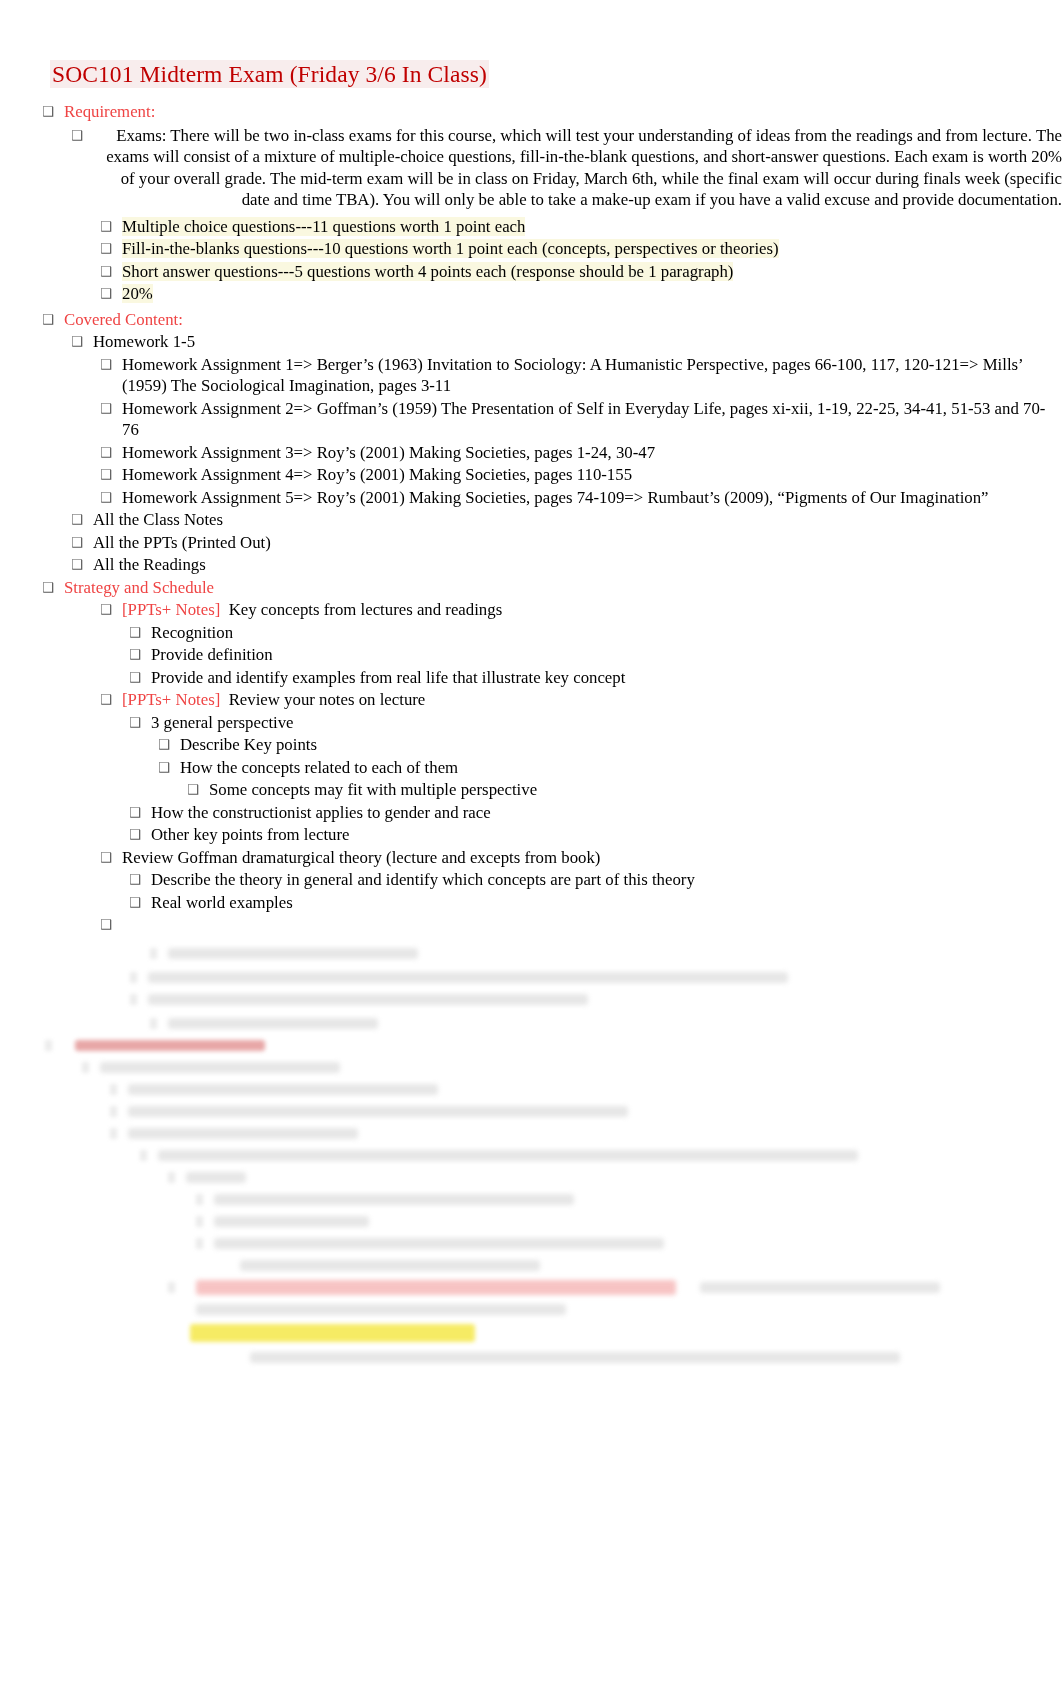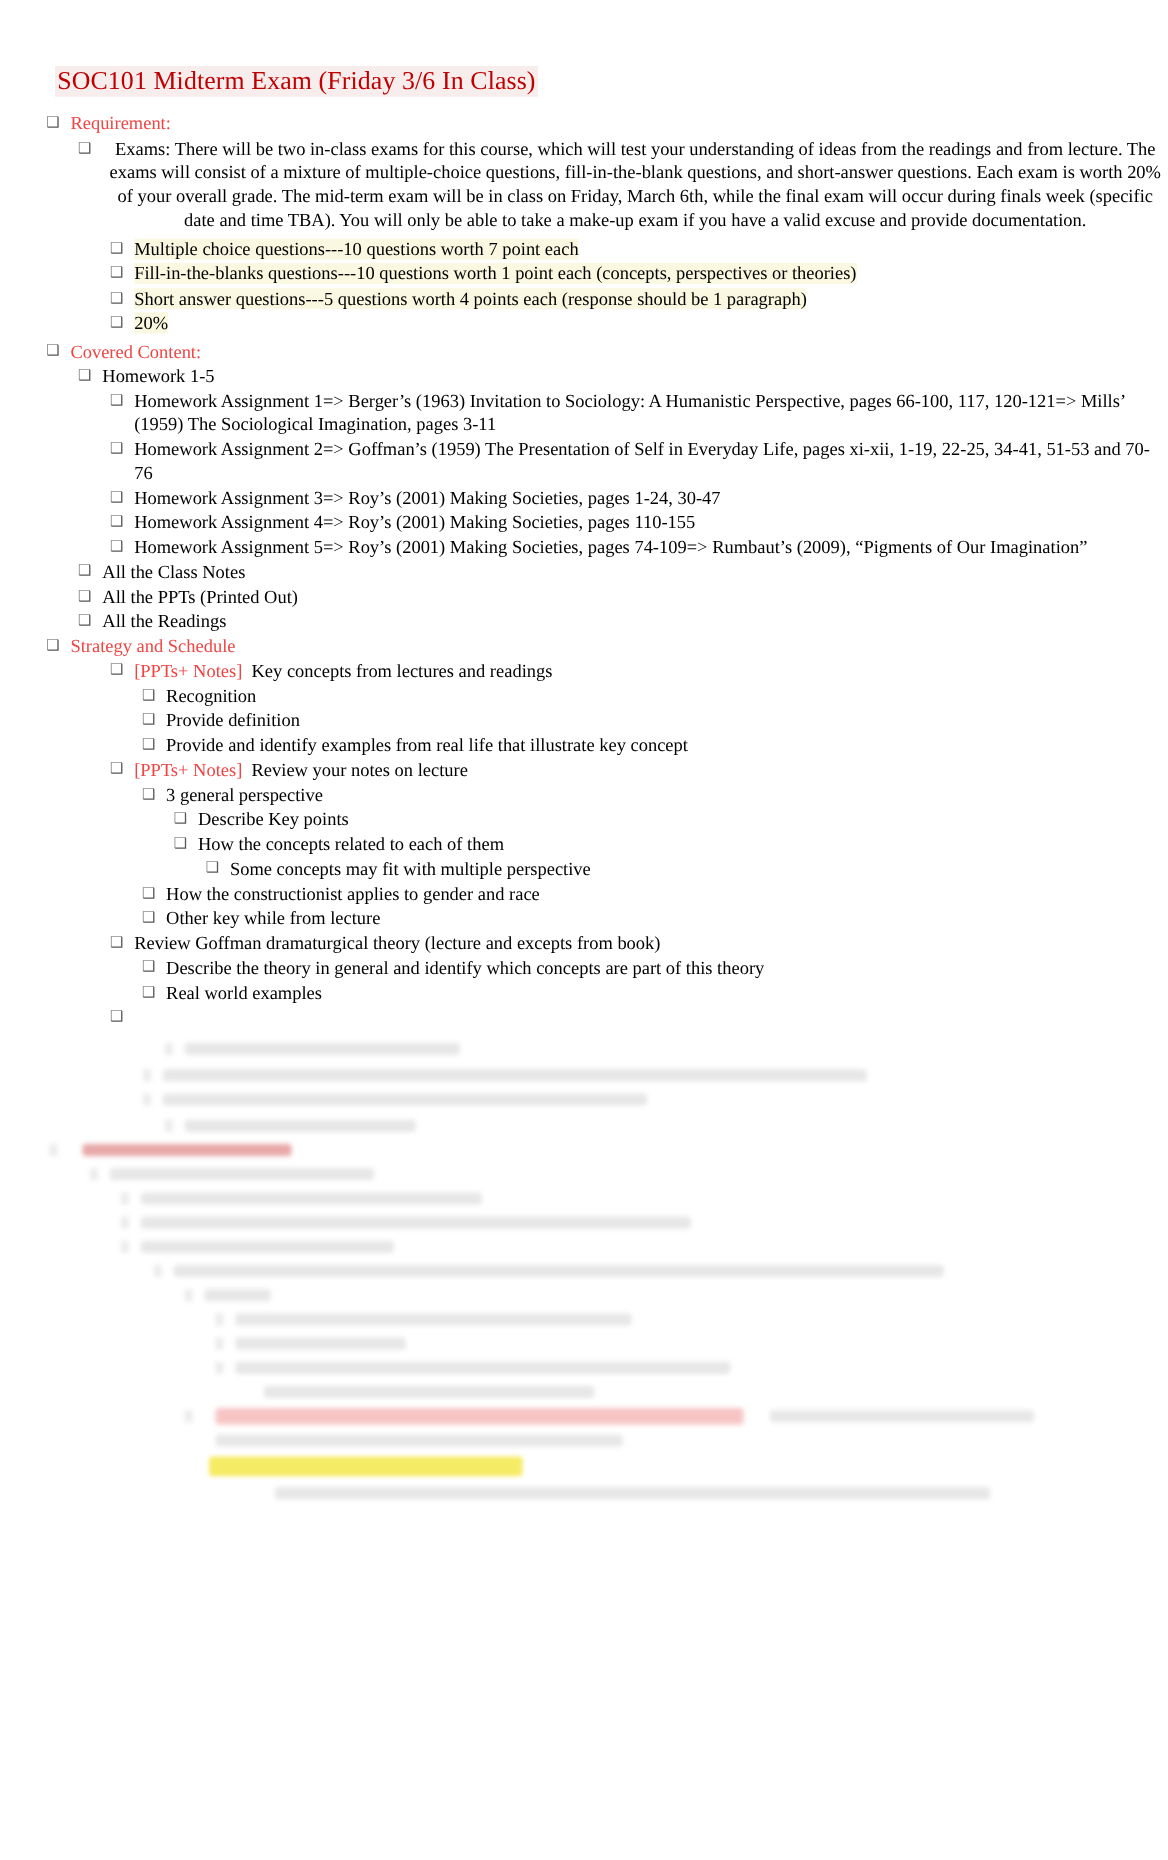--- a/index.html
+++ b/index.html
@@ -87,21 +87,21 @@
 
   
   .red { color: #ef4444; }
   .blk { color: #000000; }
   .hl-cream { background: rgba(250, 248, 222, 0.95); }
 
   
   .para {
     font-size: 16.8px;
     line-height: 21.5px;
-    text-align: center;
+    text-align: right;
   }
 
   
   .faded-region {
     position: absolute;
     left: 0;
     top: 940px;
     width: 1062px;
     height: 420px;
     pointer-events: none;
@@ -159,21 +159,21 @@
     </div>
 
     <div class="row lvl2" style="margin-top:2px">
       <span class="bullet">❑</span>
       <span class="txt para">Exams: There will be two in-class exams for this course, which will test your understanding of ideas from the readings and from lecture. The exams will consist of a mixture of multiple-choice questions, fill-in-the-blank questions, and short-answer questions. Each exam is worth 20% of your overall grade. The mid-term exam will be in class on Friday, March 6th, while the final exam will occur during finals week (specific date and time TBA). You will only be able to take a make-up exam if you have a valid excuse and provide documentation.</span>
     </div>
 
     <div style="height:4px"></div>
     <div class="row lvl3">
       <span class="bullet">❑</span>
-      <span class="txt"><span class="hl-cream">Multiple choice questions---10 questions worth 7 point each</span></span>
+      <span class="txt"><span class="hl-cream">Multiple choice questions---11 questions worth 1 point each</span></span>
     </div>
     <div class="row lvl3">
       <span class="bullet">❑</span>
       <span class="txt"><span class="hl-cream">Fill-in-the-blanks questions---10 questions worth 1 point each (concepts, perspectives or theories)</span></span>
     </div>
     <div class="row lvl3">
       <span class="bullet">❑</span>
       <span class="txt"><span class="hl-cream">Short answer questions---5 questions worth 4 points each (response should be 1 paragraph)</span></span>
     </div>
     <div class="row lvl3">
@@ -267,21 +267,21 @@
     <div class="row lvl6">
       <span class="bullet">❑</span>
       <span class="txt">Some concepts may fit with multiple perspective</span>
     </div>
     <div class="row lvl4">
       <span class="bullet">❑</span>
       <span class="txt">How the constructionist applies to gender and race</span>
     </div>
     <div class="row lvl4">
       <span class="bullet">❑</span>
-      <span class="txt">Other key while from lecture</span>
+      <span class="txt">Other key points from lecture</span>
     </div>
 
     <div class="row lvl3">
       <span class="bullet">❑</span>
       <span class="txt">Review Goffman dramaturgical theory (lecture and excepts from book)</span>
     </div>
     <div class="row lvl4">
       <span class="bullet">❑</span>
       <span class="txt">Describe the theory in general and identify which concepts are part of this theory</span>
     </div>

